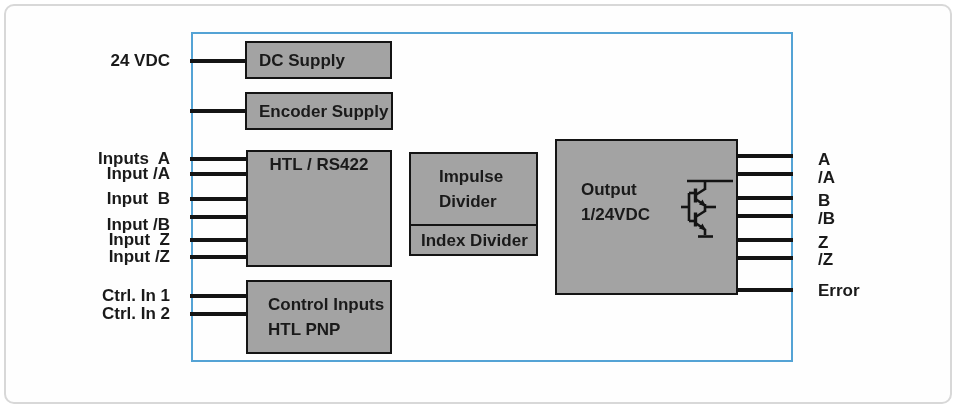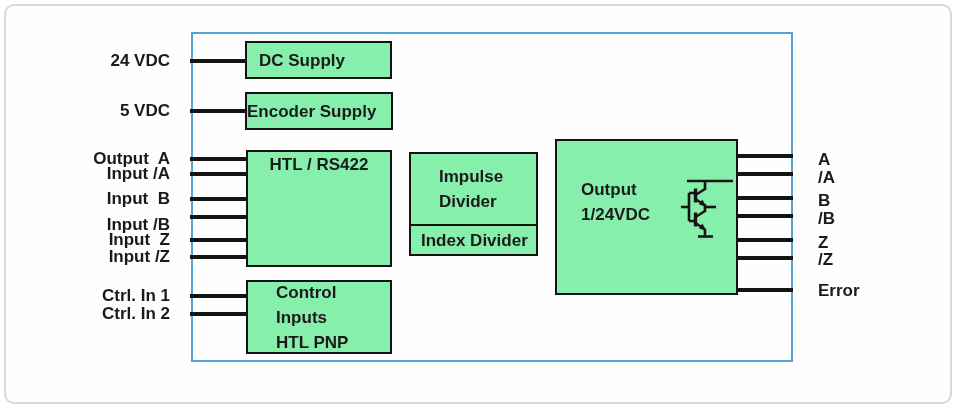--- a/index.html
+++ b/index.html
@@ -9,21 +9,21 @@
   }
   .card-frame{
     position:absolute;left:4px;top:4px;width:948px;height:400px;
     border:2px solid #d8d8d8;border-radius:10px;background:#fefefe;box-sizing:border-box;
   }
   .boundary{
     position:absolute;left:191px;top:32px;width:602px;height:330px;
     border:2px solid #54a3d5;box-sizing:border-box;background:transparent;
   }
   .block{
-    position:absolute;border:2px solid #141414;background:#86efac;box-sizing:border-box;
+    position:absolute;border:2px solid #141414;background:#a3a3a3;box-sizing:border-box;
     font-size:17px;line-height:25px;color:#1a1a1a;
   }
   .v-center{display:flex;align-items:center;}
   .vh-center{display:flex;align-items:flex-start;justify-content:center;}
   .col-center{display:flex;flex-direction:column;justify-content:center;}
   .wire{position:absolute;height:4px;background:#141414;}
   .port-label{
     position:absolute;height:20px;line-height:20px;font-size:17px;white-space:pre;color:#1a1a1a;
   }
   .port-label.left{left:30px;width:140px;text-align:right;}
@@ -33,22 +33,21 @@
 </style>
 </head>
 <body>
 
 <div class="screen">
 
   <div class="card-frame"></div>
   <div class="boundary"></div>
 
   <div class="port-label left" style="top:51px">24 VDC</div>
-  <div class="port-label left" style="top:101px">5 VDC</div>
-  <div class="port-label left" style="top:149px">Output  A</div>
+  <div class="port-label left" style="top:149px">Inputs  A</div>
   <div class="port-label left" style="top:164px">Input /A</div>
   <div class="port-label left" style="top:189px">Input  B</div>
   <div class="port-label left" style="top:215px">Input /B</div>
   <div class="port-label left" style="top:230px">Input  Z</div>
   <div class="port-label left" style="top:247px">Input /Z</div>
   <div class="port-label left" style="top:286px">Ctrl. In 1</div>
   <div class="port-label left" style="top:304px">Ctrl. In 2</div>
 
   <div class="wire" style="left:190px;top:59px;width:56px"></div>
   <div class="wire" style="left:190px;top:109px;width:56px"></div>
@@ -58,29 +57,29 @@
   <div class="wire" style="left:190px;top:215px;width:57px"></div>
   <div class="wire" style="left:190px;top:238px;width:57px"></div>
   <div class="wire" style="left:190px;top:255px;width:57px"></div>
   <div class="wire" style="left:190px;top:294px;width:57px"></div>
   <div class="wire" style="left:190px;top:312px;width:57px"></div>
 
   <div class="block v-center" style="left:245px;top:41px;width:147px;height:38px;padding-left:12px">
     <span>DC Supply</span>
   </div>
 
-  <div class="block v-center" style="left:245px;top:92px;width:148px;height:38px;">
+  <div class="block v-center" style="left:245px;top:92px;width:148px;height:38px;padding-left:12px">
     <span>Encoder Supply</span>
   </div>
 
   <div class="block vh-center" style="left:246px;top:150px;width:146px;height:117px">
     <span>HTL / RS422</span>
   </div>
 
-  <div class="block col-center" style="left:246px;top:280px;width:146px;height:74px;padding-left:28px">
+  <div class="block col-center" style="left:246px;top:280px;width:146px;height:74px;padding-left:20px">
     <span>Control Inputs</span>
     <span>HTL PNP</span>
   </div>
 
   <div class="block col-center" style="left:409px;top:152px;width:129px;height:74px;padding-left:28px">
     <span>Impulse</span>
     <span>Divider</span>
   </div>
 
   <div class="block v-center" style="left:409px;top:224px;width:129px;height:32px;padding-left:10px">

